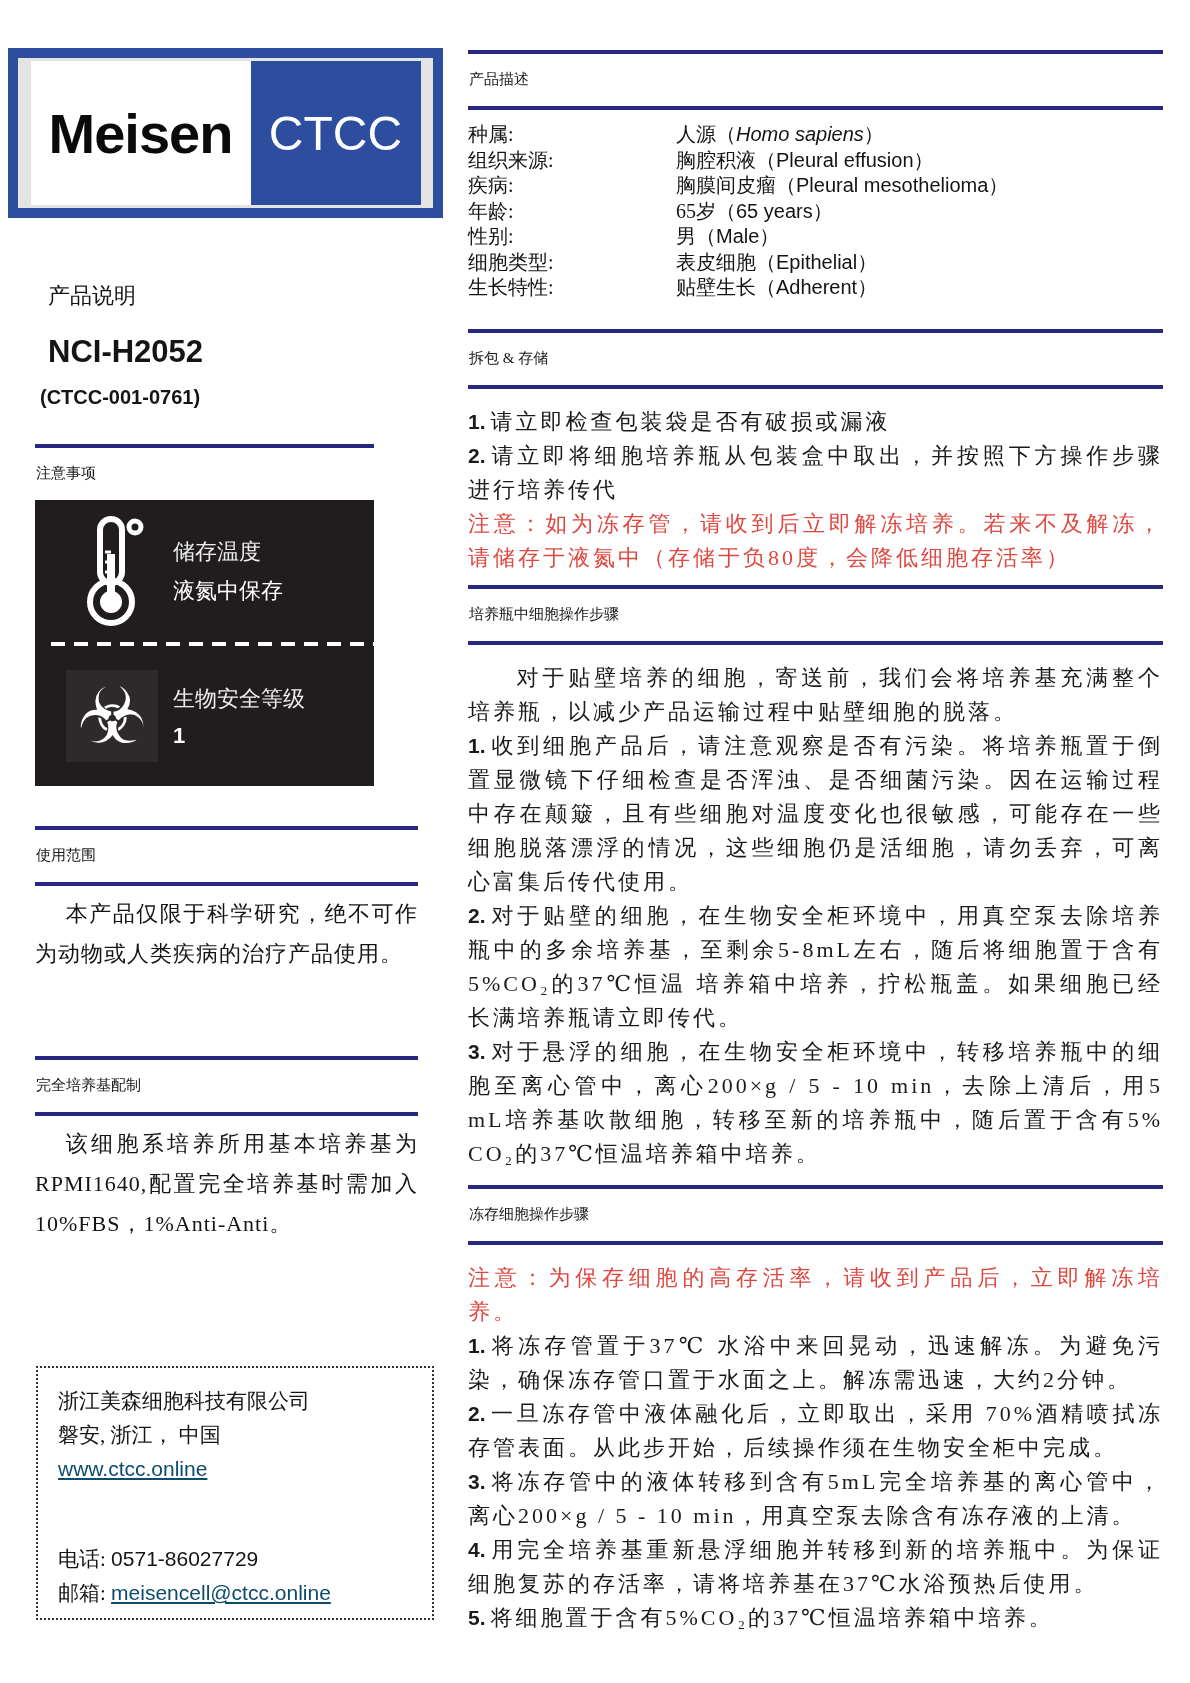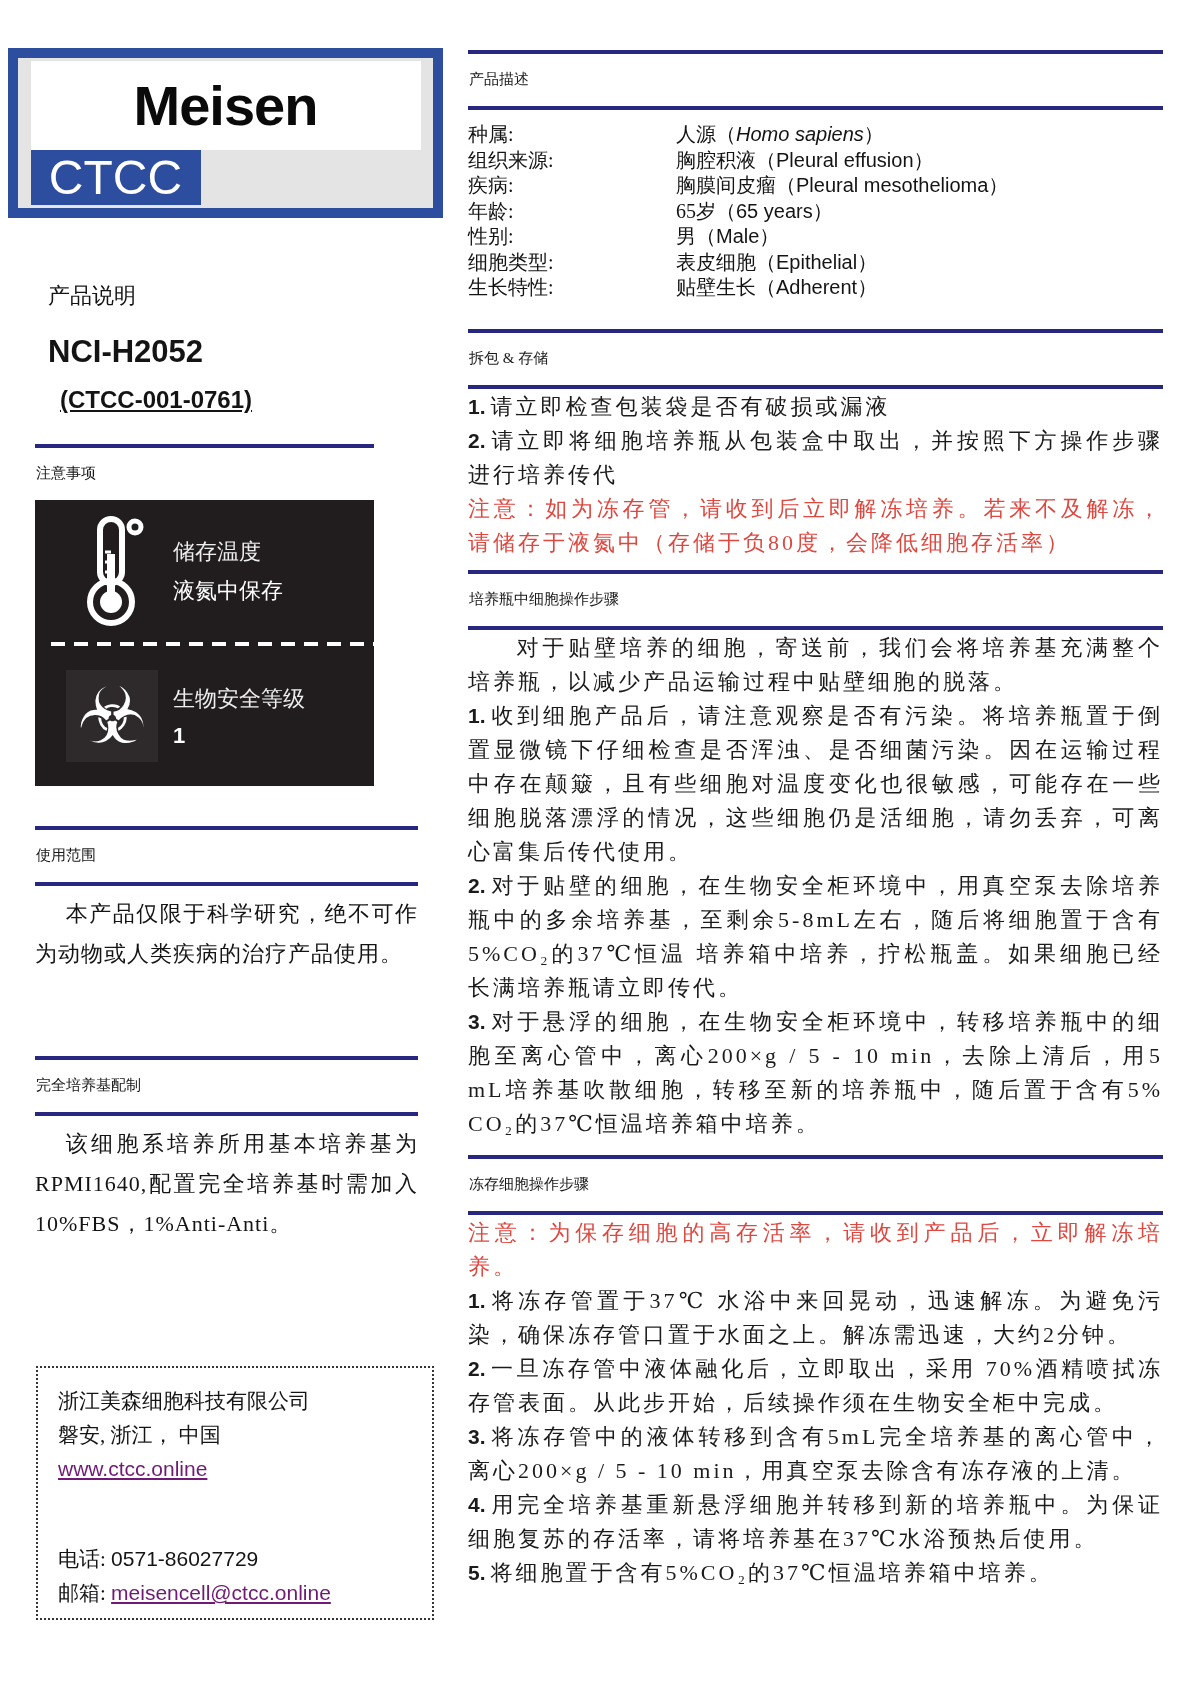--- a/index.html
+++ b/index.html
@@ -2,30 +2,30 @@
 <html><head>
 <meta charset="utf-8">
 <style>
   html,body{margin:0;padding:0;background:#fff;}
   .page{position:relative;width:1190px;height:1683px;background:#ffffff;overflow:hidden;
         font-family:"Liberation Serif","DejaVu Serif",serif;color:#141414;}
 
   
   .logo{position:absolute;left:8px;top:48px;width:435px;height:170px;box-sizing:border-box;
         background:#e4e4e4;border:10px solid #2d4d9e;display:flex;align-items:center;justify-content:center;}
-  .logo-strip{display:flex;width:390px;height:144px;flex-direction:column;}
+  .logo-strip{display:flex;width:390px;height:144px;}
   .logo-meisen{flex:1;background:#ffffff;color:#0a0a0a;display:flex;align-items:center;justify-content:center;
         font-family:"Liberation Sans",sans-serif;font-weight:700;font-size:56px;letter-spacing:-1px;}
   .logo-ctcc{width:170px;background:#2d4d9e;color:#ffffff;display:flex;align-items:center;justify-content:center;
         font-family:"Liberation Sans",sans-serif;font-weight:400;font-size:48px;}
 
   
   .prod-label{position:absolute;left:48px;top:281px;font-size:22px;}
   .prod-name{position:absolute;left:48px;top:334px;font-family:"Liberation Sans",sans-serif;font-weight:700;font-size:31px;}
-  .prod-code{position:absolute;left:60px;top:386px;font-family:"Liberation Sans",sans-serif;font-weight:700;font-size:24px;text-decoration:underline;}
+  .prod-code{position:absolute;left:40px;top:386px;font-family:"Liberation Sans",sans-serif;font-weight:700;font-size:20px;}
 
   
   .sec-head{border-top:4px solid #27277f;padding:11px 1px 12px 1px;font-size:15px;line-height:29px;color:#181818;}
   .sec-head.both{border-bottom:4px solid #27277f;}
 
   
   .notice{position:absolute;left:35px;top:444px;width:339px;}
   .notice-box{background:#211d1e;color:#f2f2f2;padding-left:16px;}
   .notice-row{display:flex;align-items:center;height:142px;}
   .notice-row.second{height:140px;}
@@ -39,36 +39,36 @@
 
   
   .usage{position:absolute;left:35px;top:826px;width:383px;}
   .medium{position:absolute;left:35px;top:1056px;width:383px;}
   .left-par{margin:8px 0 0 0;font-size:22px;line-height:40px;text-align:justify;text-indent:1.4em;letter-spacing:1px;}
 
   
   .contact{position:absolute;left:36px;top:1366px;width:398px;height:254px;box-sizing:border-box;
            border:2px dotted #333333;padding:16px 14px 0 20px;font-size:21px;line-height:34px;}
   .sans{font-family:"Liberation Sans",sans-serif;}
-  .link{color:#701a75;text-decoration:underline;font-family:"Liberation Sans",sans-serif;cursor:pointer;}
+  .link{color:#0c4a6e;text-decoration:underline;font-family:"Liberation Sans",sans-serif;cursor:pointer;}
   .contact .gap{height:56px;}
   .contact p{margin:0;}
 
   
   .right-col{position:absolute;left:468px;top:0;width:695px;}
   #sec-desc{margin-top:50px;}
   .desc-table{margin-top:12px;font-size:20px;}
   .t-row{display:flex;line-height:25.5px;}
   .t-label{width:208px;flex:none;}
   .t-en{font-family:"Liberation Sans",sans-serif;}
   .t-en.it{font-style:italic;}
   #sec-unpack{margin-top:28px;}
   #sec-flask{margin-top:10px;}
   #sec-freeze{margin-top:14px;}
-  .body-block{margin-top:1px;}
+  .body-block{margin-top:16px;}
   .body-par{margin:0;font-size:22px;line-height:34px;text-align:justify;letter-spacing:3px;color:#1b1b1b;}
   .body-par + .body-par{margin-top:0px;}
   .num{font-family:"Liberation Sans",sans-serif;font-weight:700;font-size:21px;letter-spacing:0;margin-right:5px;}
   .red{color:#dd4840;}
   .indent{text-indent:2.2em;}
 </style>
 </head>
 <body>
 
 <div class="page">

